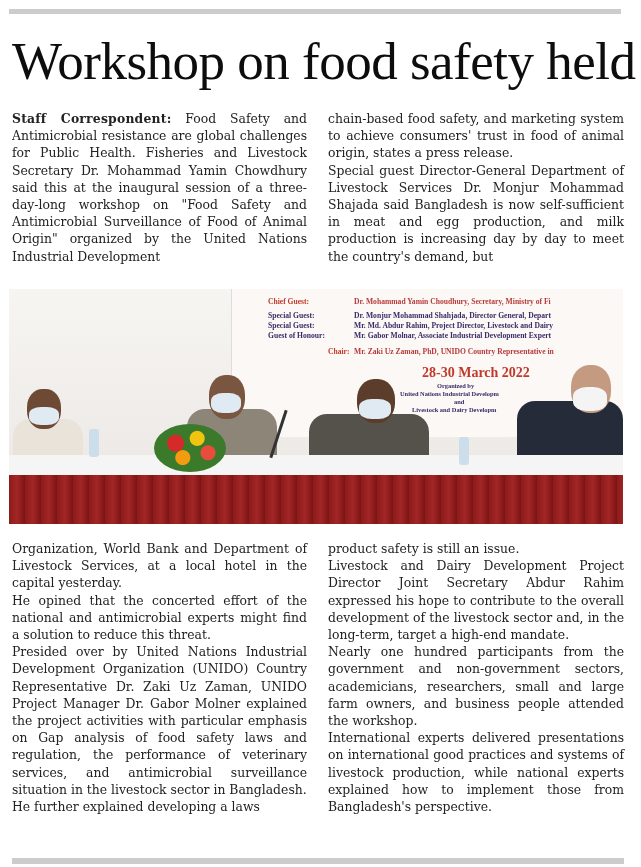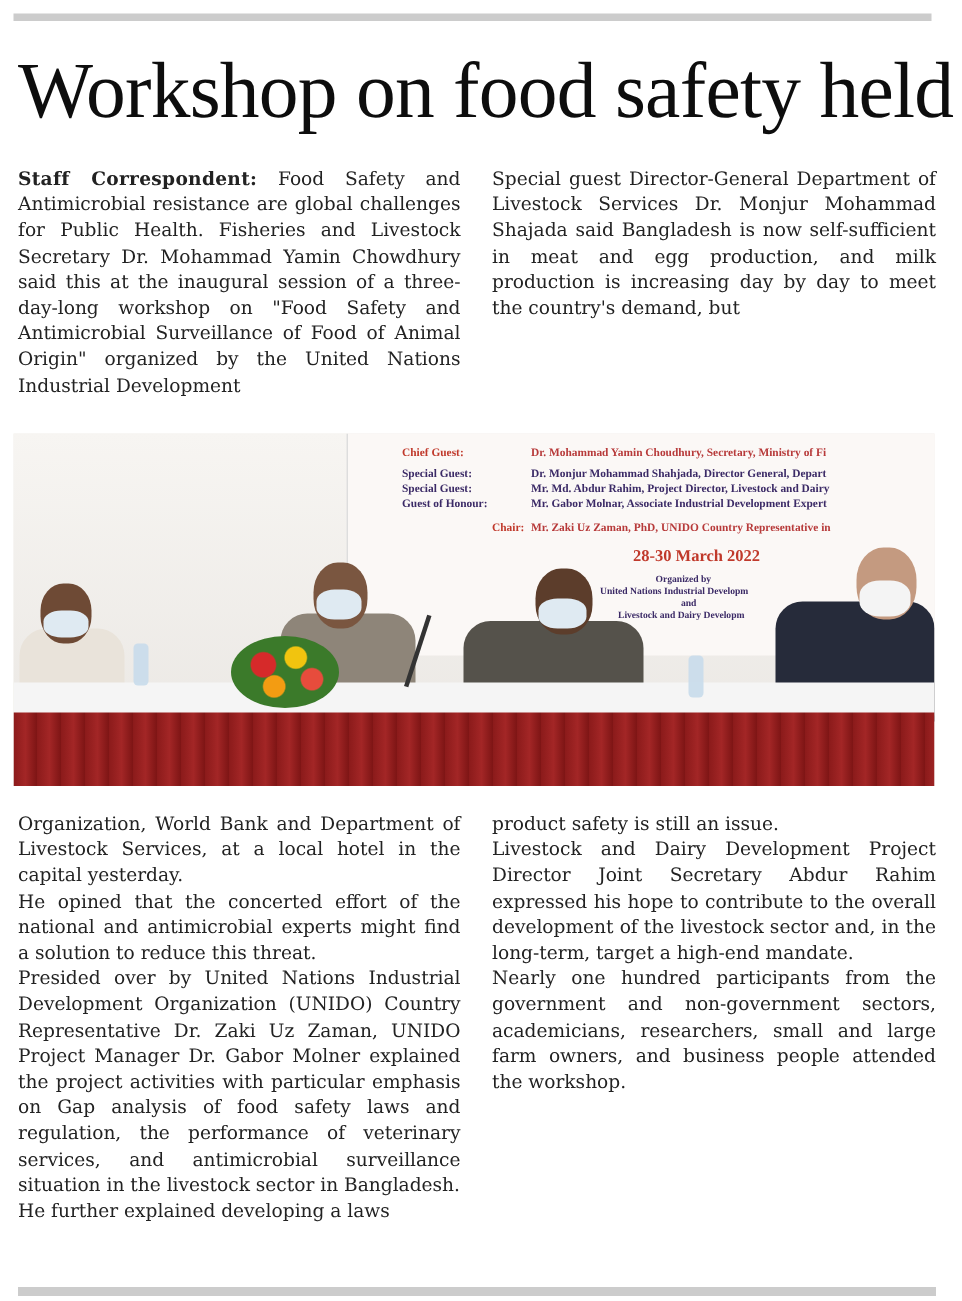--- a/index.html
+++ b/index.html
@@ -15,21 +15,21 @@
   .c3 { left: 12px; top: 540px; width: 295px; }
   .c4 { left: 328px; top: 540px; width: 296px; }
 
   .photo { position: absolute; left: 9px; top: 289px; width: 614px; height: 235px; overflow: hidden; background: #f2efec; }
   .wall { position: absolute; left: 0; top: 0; width: 100%; height: 100%; background: linear-gradient(#f7f5f2, #e9e6e2); }
   .banner { position: absolute; left: 222px; top: 0; width: 392px; height: 148px; background: #fbf8f6; border-left: 1px solid #ddd; }
   .banner-row { position: absolute; font-family: Liberation Serif, serif; font-size: 7.6px; white-space: nowrap; }
   .banner .role { color: #c0392b; font-weight: bold; }
   .banner .name { color: #3b2a66; font-weight: bold; }
   .banner .name.red { color: #b73a3a; text-align: right; }
-  .banner .date { color: #c0392b; font-weight: bold; font-size: 11px; }
+  .banner .date { color: #c0392b; font-weight: bold; font-size: 14px; }
   .banner .small { color: #3b2a66; font-size: 6.4px; font-weight: bold; }
   .table { position: absolute; left: 0; top: 186px; width: 614px; height: 49px; background: repeating-linear-gradient(90deg, #8c1b1b 0, #a32626 8px, #7c1414 16px); }
   .cloth { position: absolute; left: 0; top: 166px; width: 614px; height: 22px; background: #f5f5f5; }
   .person { position: absolute; }
   .head { position: absolute; border-radius: 45%; background: #8a5d43; }
   .mask { position: absolute; border-radius: 40%; background: #dfeaf2; }
   .body { position: absolute; border-radius: 18px 18px 0 0; }
   .flowers { position: absolute; left: 145px; top: 135px; width: 72px; height: 48px; border-radius: 50%; background: radial-gradient(circle at 30% 40%, #d62a2a 0 8px, transparent 9px), radial-gradient(circle at 60% 30%, #f1c40f 0 7px, transparent 8px), radial-gradient(circle at 75% 60%, #e74c3c 0 7px, transparent 8px), radial-gradient(circle at 40% 70%, #f39c12 0 7px, transparent 8px), #3b7a2a; }
   .mic { position: absolute; left: 268px; top: 120px; width: 3px; height: 50px; background: #333; transform: rotate(18deg); }
   .bottle { position: absolute; width: 10px; height: 28px; background: rgba(200,220,235,0.9); border-radius: 3px; }
@@ -40,20 +40,21 @@
 
 <div class="rule top" style="width:612px;"></div>
 
 <h1 class="headline">Workshop on food safety held</h1>
 
 <div class="col c1">
   <p><span class="byline">Staff Correspondent:</span><span> Food Safety and Antimicrobial resistance are global chal­lenges for Public Health. Fisheries and Livestock Secretary Dr. Mohammad Yamin Chowdhury said this at the inaugural ses­sion of a three-day-long workshop on "Food Safety and Antimicrobial Surveillance of Food of Animal Origin" organized by the United Nations Industrial Development</span></p>
 </div>
 
 <div class="col c2">
+  <p>chain-based food safety, and marketing sys­tem to achieve consumers' trust in food of animal origin, states a press release.</p>
   <p>Special guest Director-General Department of Livestock Services Dr. Monjur Mohammad Shajada said Bangladesh is now self-sufficient in meat and egg produc­tion, and milk production is increasing day by day to meet the country's demand, but</p>
 </div>
 
 <div class="photo">
   <div class="wall"></div>
   <div class="banner">
     <div class="banner-row" style="left:36px;top:8px;"><span class="role">Chief Guest:</span></div>
     <div class="banner-row" style="left:122px;top:8px;"><span class="name red">Dr. Mohammad Yamin Choudhury, Secretary, Ministry of Fi</span></div>
     <div class="banner-row" style="left:36px;top:22px;"><span class="role" style="color:#3b2a66">Special Guest:</span></div>
     <div class="banner-row" style="left:122px;top:22px;"><span class="name">Dr. Monjur Mohammad Shahjada, Director General, Depart</span></div>
@@ -103,15 +104,16 @@
   <p>Organization, World Bank and Department of Livestock Services, at a local hotel in the capital yesterday.</p>
   <p>He opined that the concerted effort of the national and antimicrobial experts might find a solution to reduce this threat.</p>
   <p>Presided over by United Nations Industrial Development Organization (UNIDO) Country Representative Dr. Zaki Uz Zaman, UNIDO Project Manager Dr. Gabor Molner explained the project activities with particu­lar emphasis on Gap analysis of food safety laws and regulation, the performance of vet­erinary services, and antimicrobial surveil­lance situation in the livestock sector in Bangladesh.</p>
   <p>He further explained developing a laws</p>
 </div>
 
 <div class="col c4">
   <p>product safety is still an issue.</p>
   <p>Livestock and Dairy Development Project Director Joint Secretary Abdur Rahim expressed his hope to contribute to the over­all development of the livestock sector and, in the long-term, target a high-end man­date.</p>
   <p>Nearly one hundred participants from the government and non-government sectors, academicians, researchers, small and large farm owners, and business people attended the workshop.</p>
+  <p>International experts delivered presenta­tions on international good practices and systems of livestock production, while national experts explained how to imple­ment those from Bangladesh's perspective.</p>
 </div>
 
 <div class="rule bottom"></div>
 
 </body></html>

